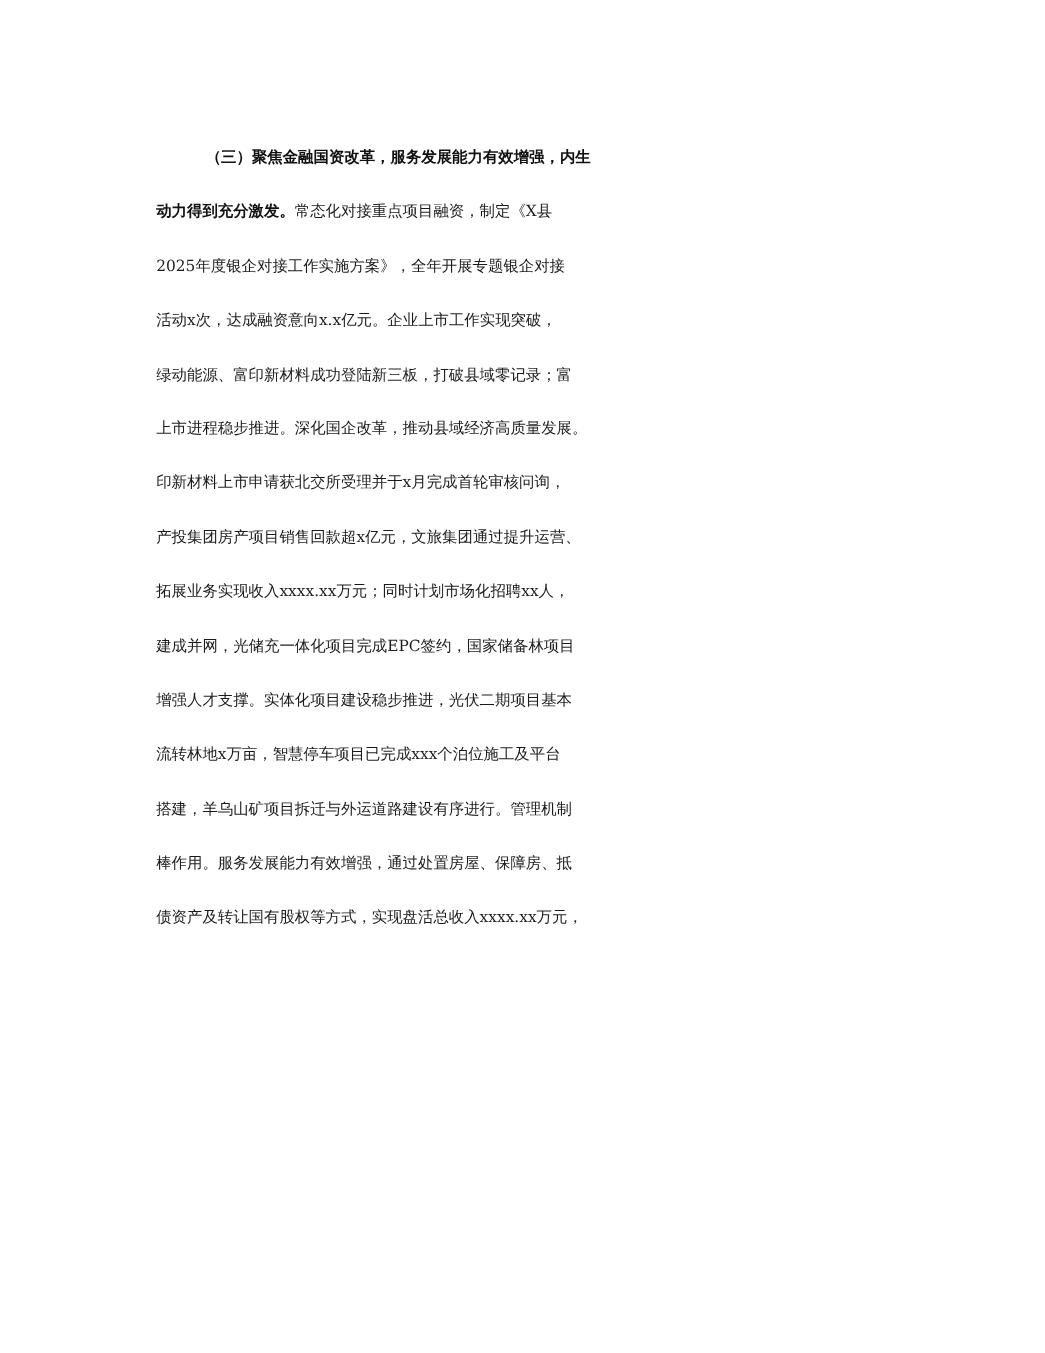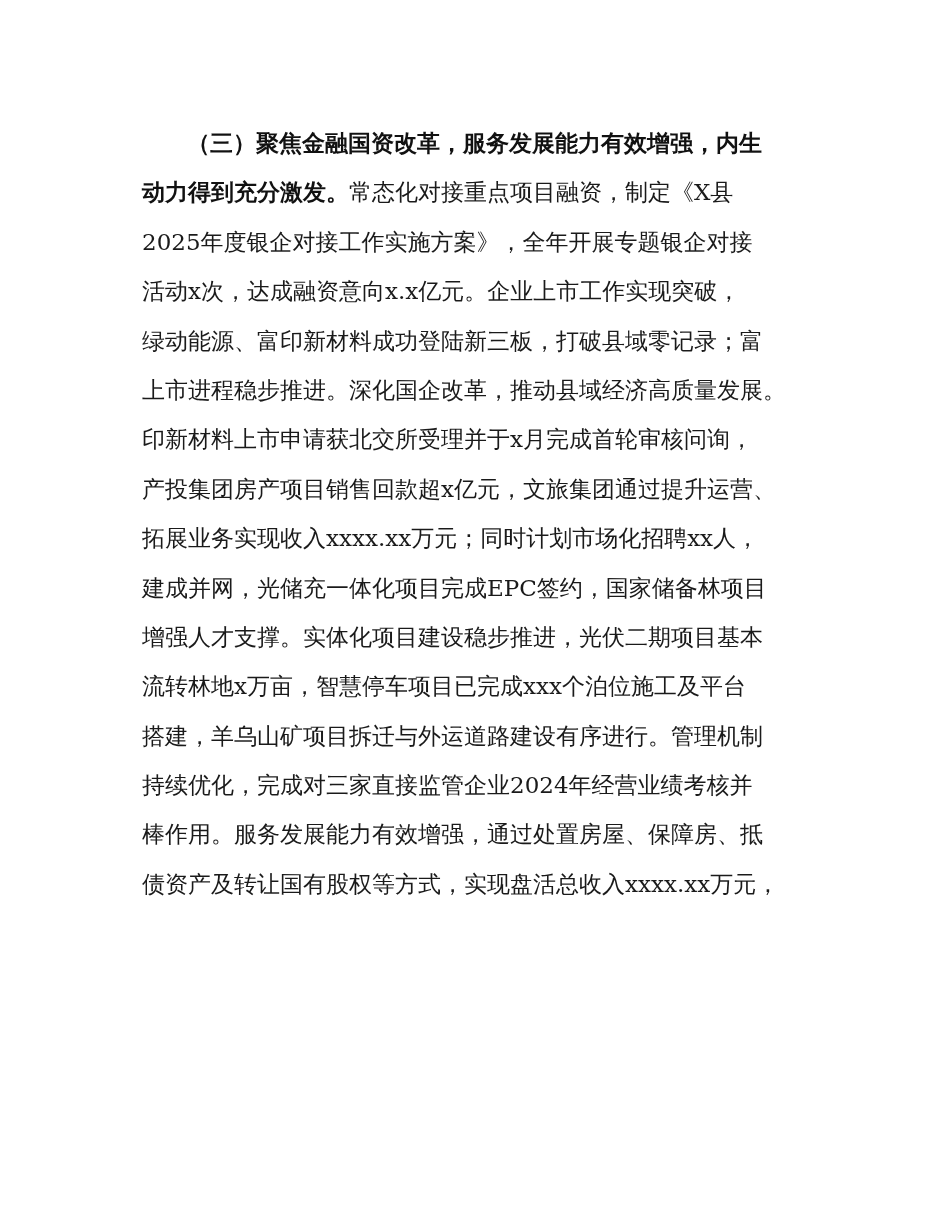--- a/index.html
+++ b/index.html
@@ -21,21 +21,21 @@
       height: 1230px;
       background: #ffffff;
     }
     .paragraph {
       position: absolute;
       left: 142px;
       top: 119px;
       width: 680px;
       color: #1a1a1a;
       font-family: "DejaVu Serif", "Liberation Serif", serif;
-      font-size: 23px;
+      font-size: 14px;
       line-height: 49.4px;
     }
     .line {
       display: block;
       white-space: nowrap;
       height: 49.4px;
     }
     .line.first {
       padding-left: 45px;
     }
@@ -58,17 +58,16 @@
     <span class="line">活动x次，达成融资意向x.x亿元。企业上市工作实现突破，</span>
     <span class="line">绿动能源、富印新材料成功登陆新三板，打破县域零记录；富</span>
     <span class="line">上市进程稳步推进。深化国企改革，推动县域经济高质量发展。</span>
     <span class="line">印新材料上市申请获北交所受理并于x月完成首轮审核问询，</span>
     <span class="line">产投集团房产项目销售回款超x亿元，文旅集团通过提升运营、</span>
     <span class="line">拓展业务实现收入xxxx.xx万元；同时计划市场化招聘xx人，</span>
     <span class="line">建成并网，光储充一体化项目完成EPC签约，国家储备林项目</span>
     <span class="line">增强人才支撑。实体化项目建设稳步推进，光伏二期项目基本</span>
     <span class="line">流转林地x万亩，智慧停车项目已完成xxx个泊位施工及平台</span>
     <span class="line">搭建，羊乌山矿项目拆迁与外运道路建设有序进行。管理机制</span>
-    <span class="line">持续优化，完成对三家直接监管企业2024年经营业绩考核并</span>
     <span class="line">棒作用。服务发展能力有效增强，通过处置房屋、保障房、抵</span>
     <span class="line">债资产及转让国有股权等方式，实现盘活总收入xxxx.xx万元，</span>
   </div>
 </div>
 
 </body></html>

